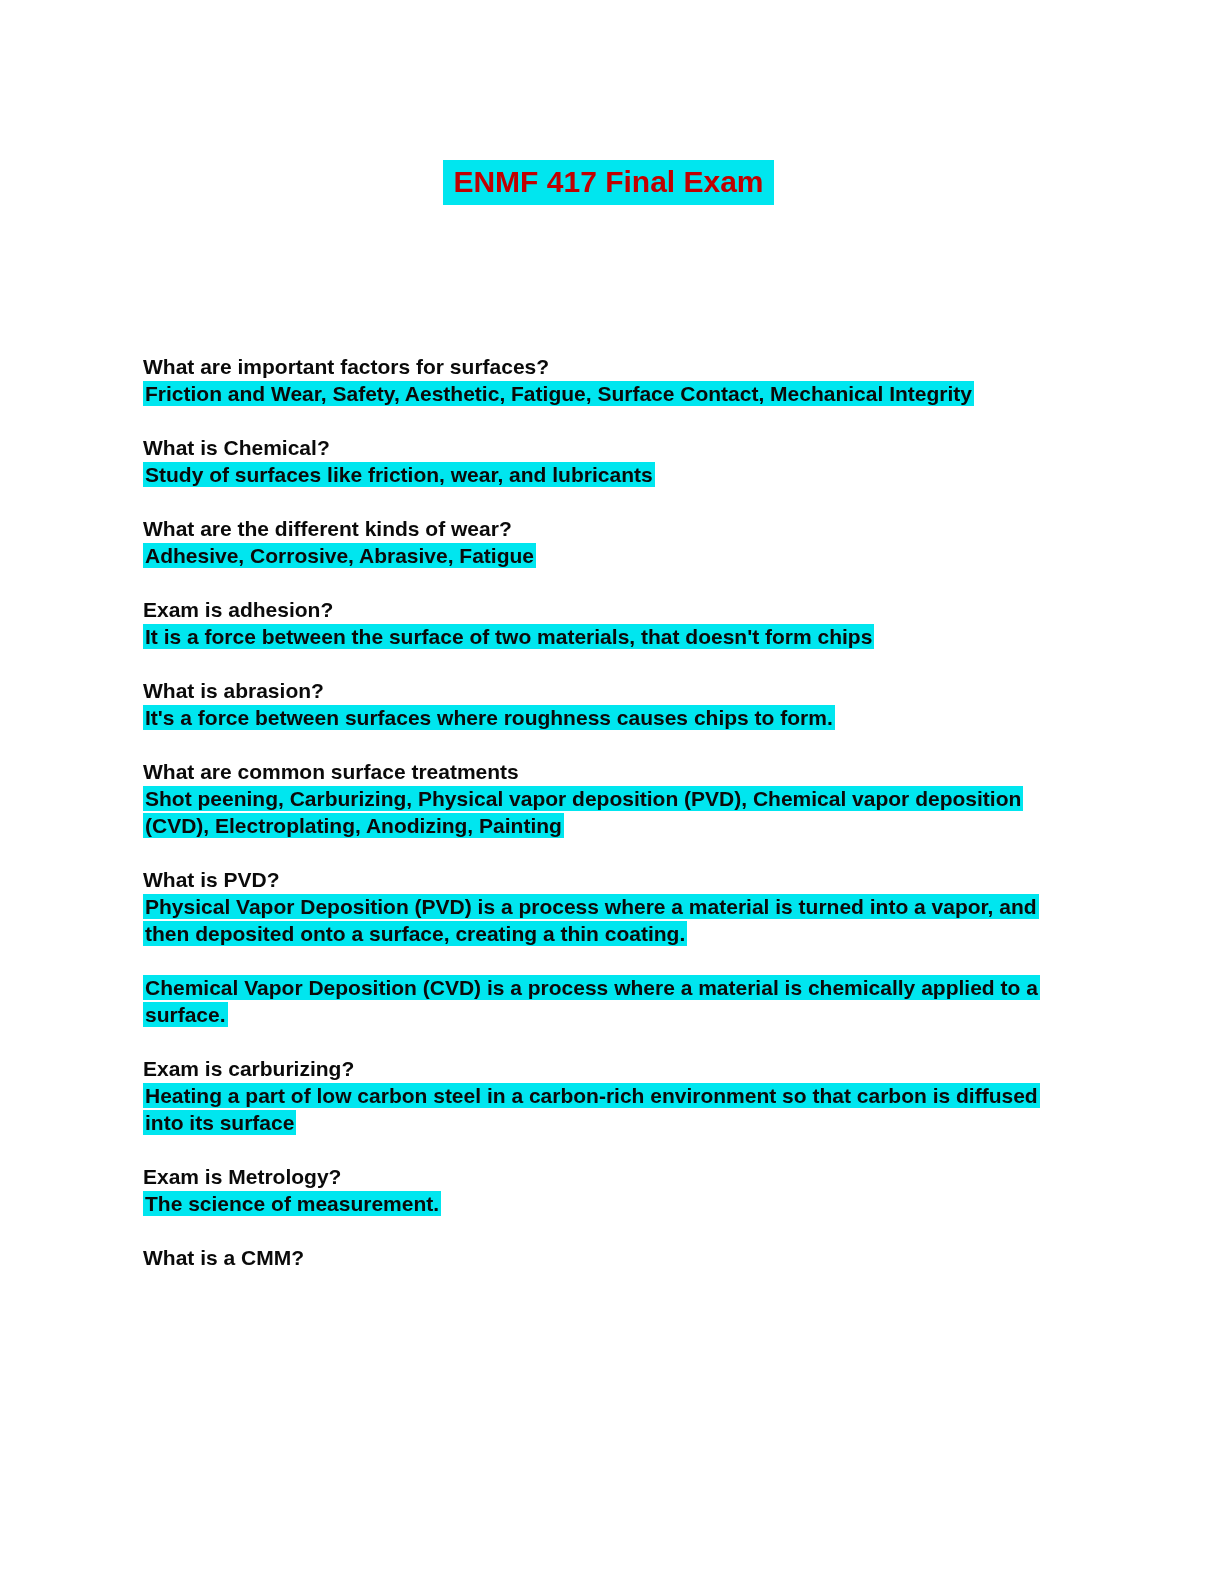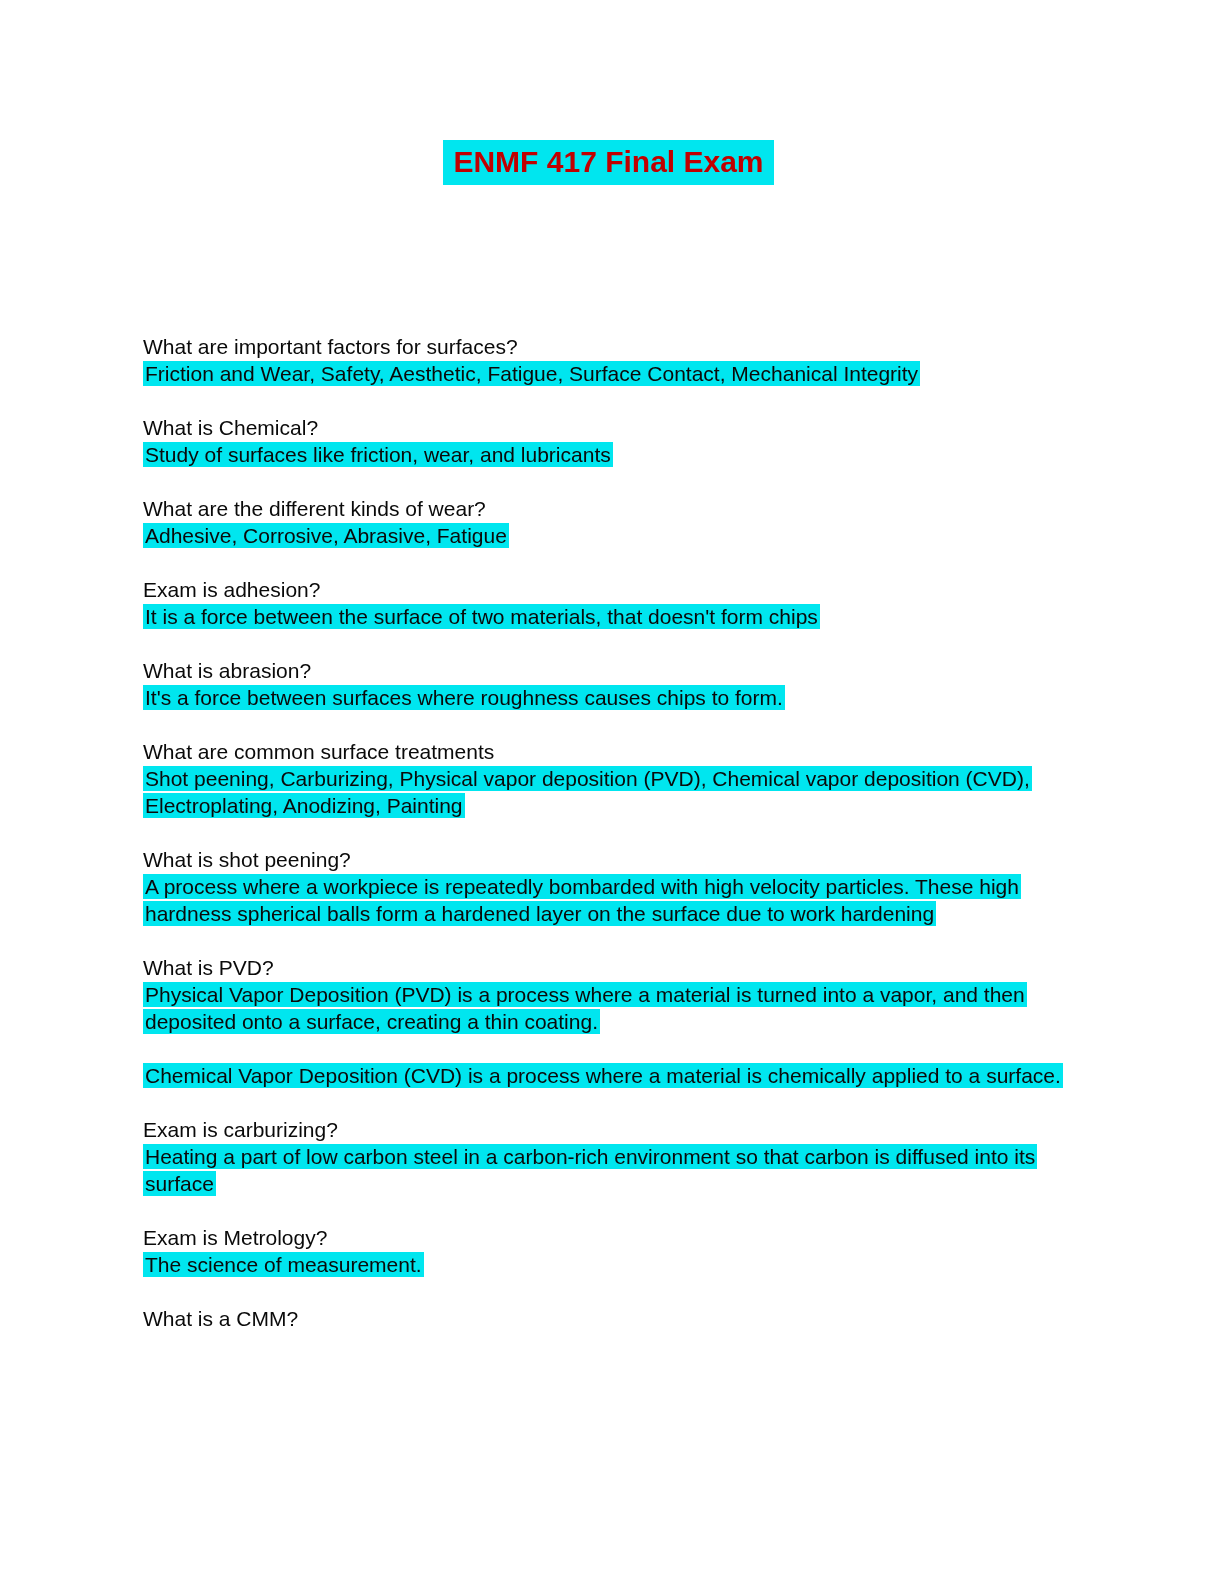--- a/index.html
+++ b/index.html
@@ -15,20 +15,21 @@
     width: 1224px;
     height: 1584px;
     overflow: hidden;
     font-family: "Liberation Sans", sans-serif;
     color: var(--ink);
   }
   .page {
     width: 1224px;
     height: 1212px;
     padding: 140px 150px 0 143px;
+    margin-top: 20px;
   }
   .title-wrap {
     text-align: center;
     margin-bottom: 148px;
     font-weight: normal;
   }
   .title-text {
     display: inline-block;
     font-size: 30px;
     line-height: 38px;
@@ -36,28 +37,29 @@
     color: var(--title-red);
     background: var(--hl);
     padding: 3px 10px 4px 10px;
   }
   .qa-block {
     margin-bottom: 27px;
     font-size: 21px;
     line-height: 27px;
   }
   .q {
-    font-weight: normal;
+    font-weight: bold;
     color: var(--ink);
   }
   .a-text {
     background: var(--hl);
     padding: 1px 2px;
     -webkit-box-decoration-break: clone;
     box-decoration-break: clone;
+    font-weight: bold;
   }
 </style>
 </head>
 <body>
 
 <div class="page">
   <h1 class="title-wrap"><span class="title-text">ENMF 417 Final Exam</span></h1>
 
   <div class="qa-list">
   <div class="qa-block">
@@ -83,24 +85,20 @@
   <div class="qa-block">
     <div class="q">What is abrasion?</div>
     <div class="a"><span class="a-text">It's a force between surfaces where roughness causes chips to form.</span></div>
   </div>
 
   <div class="qa-block">
     <div class="q">What are common surface treatments</div>
     <div class="a"><span class="a-text">Shot peening, Carburizing, Physical vapor deposition (PVD), Chemical vapor deposition (CVD), Electroplating, Anodizing, Painting</span></div>
   </div>
 
-  <div class="qa-block">
-    <div class="q">What is shot peening?</div>
-    <div class="a"><span class="a-text">A process where a workpiece is repeatedly bombarded with high velocity particles. These high hardness spherical balls form a hardened layer on the surface due to work hardening</span></div>
-  </div>
 
   <div class="qa-block">
     <div class="q">What is PVD?</div>
     <div class="a"><span class="a-text">Physical Vapor Deposition (PVD) is a process where a material is turned into a vapor, and then deposited onto a surface, creating a thin coating.</span></div>
   </div>
 
   <div class="qa-block">
     <div class="a"><span class="a-text">Chemical Vapor Deposition (CVD) is a process where a material is chemically applied to a surface.</span></div>
   </div>
 

